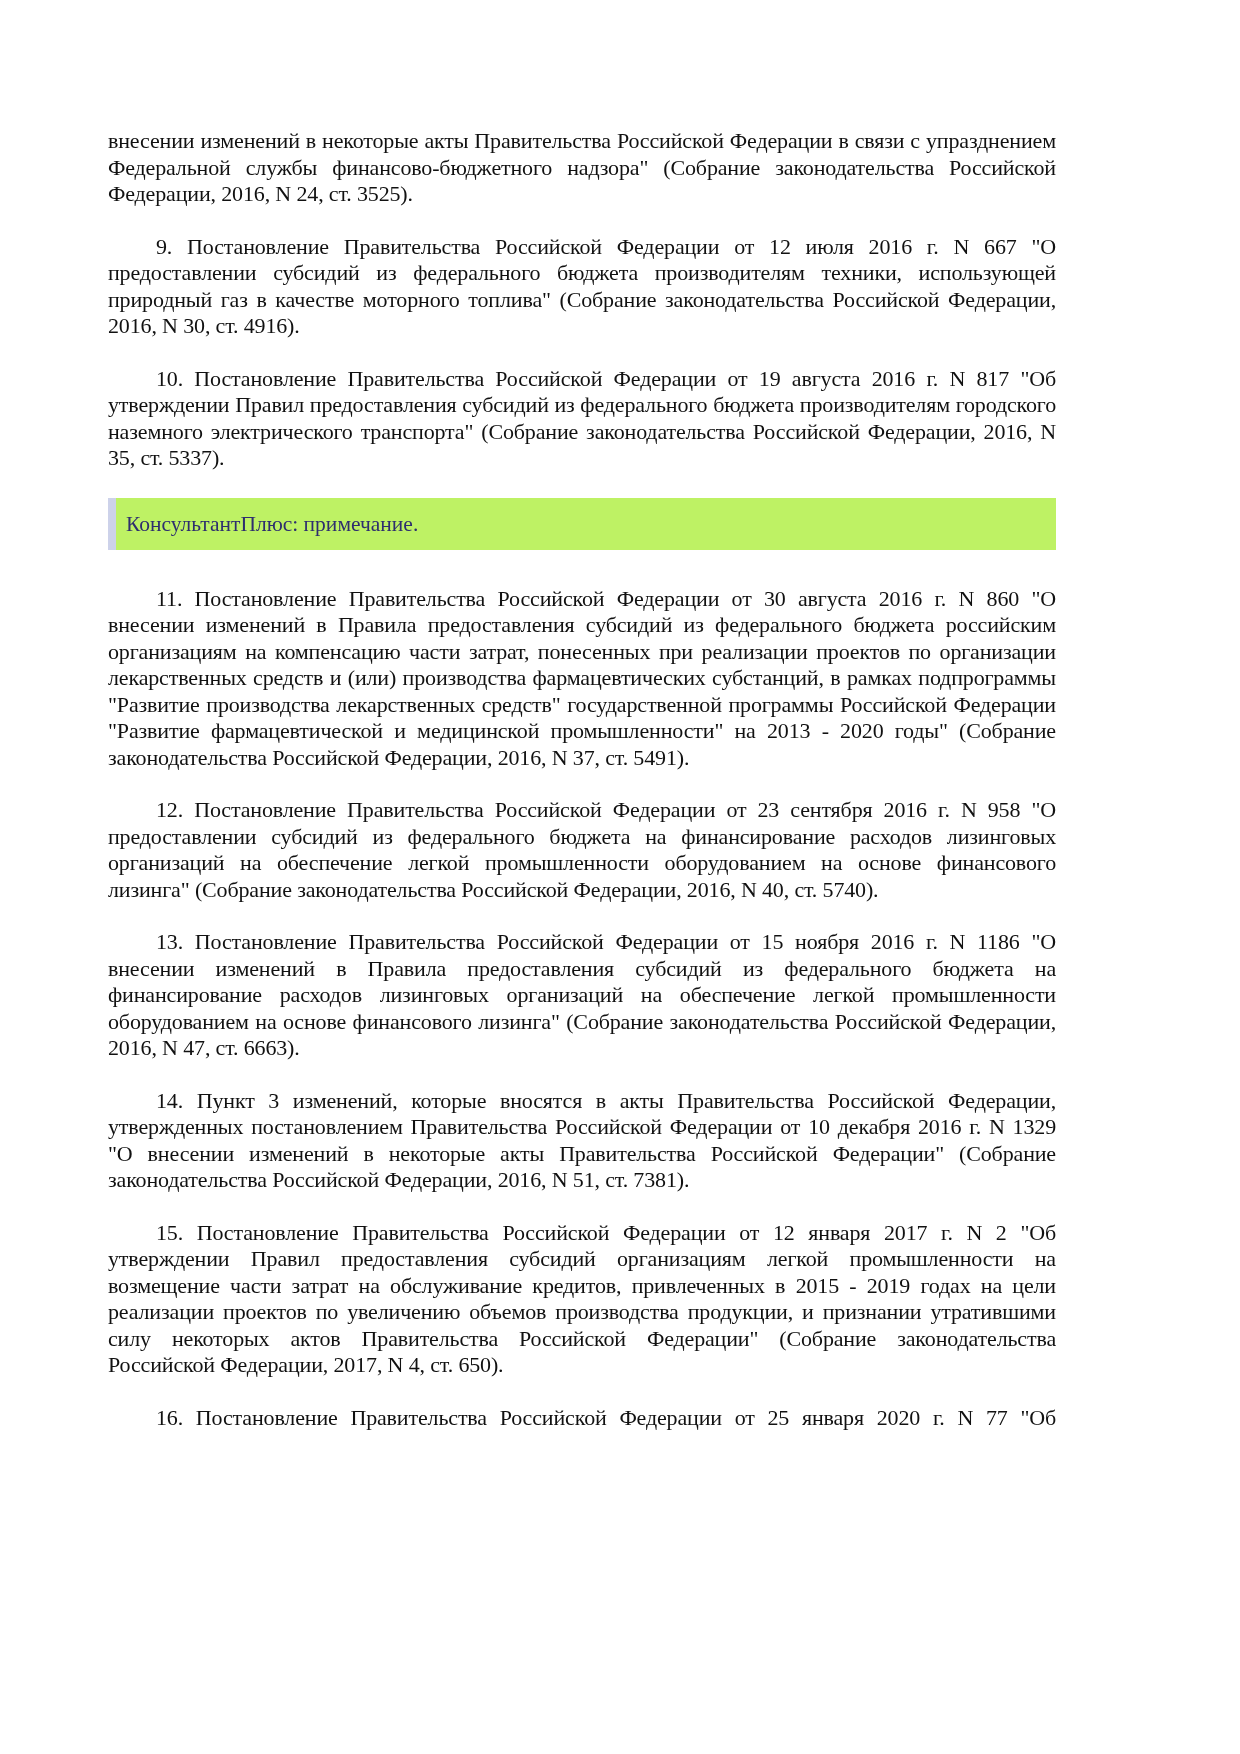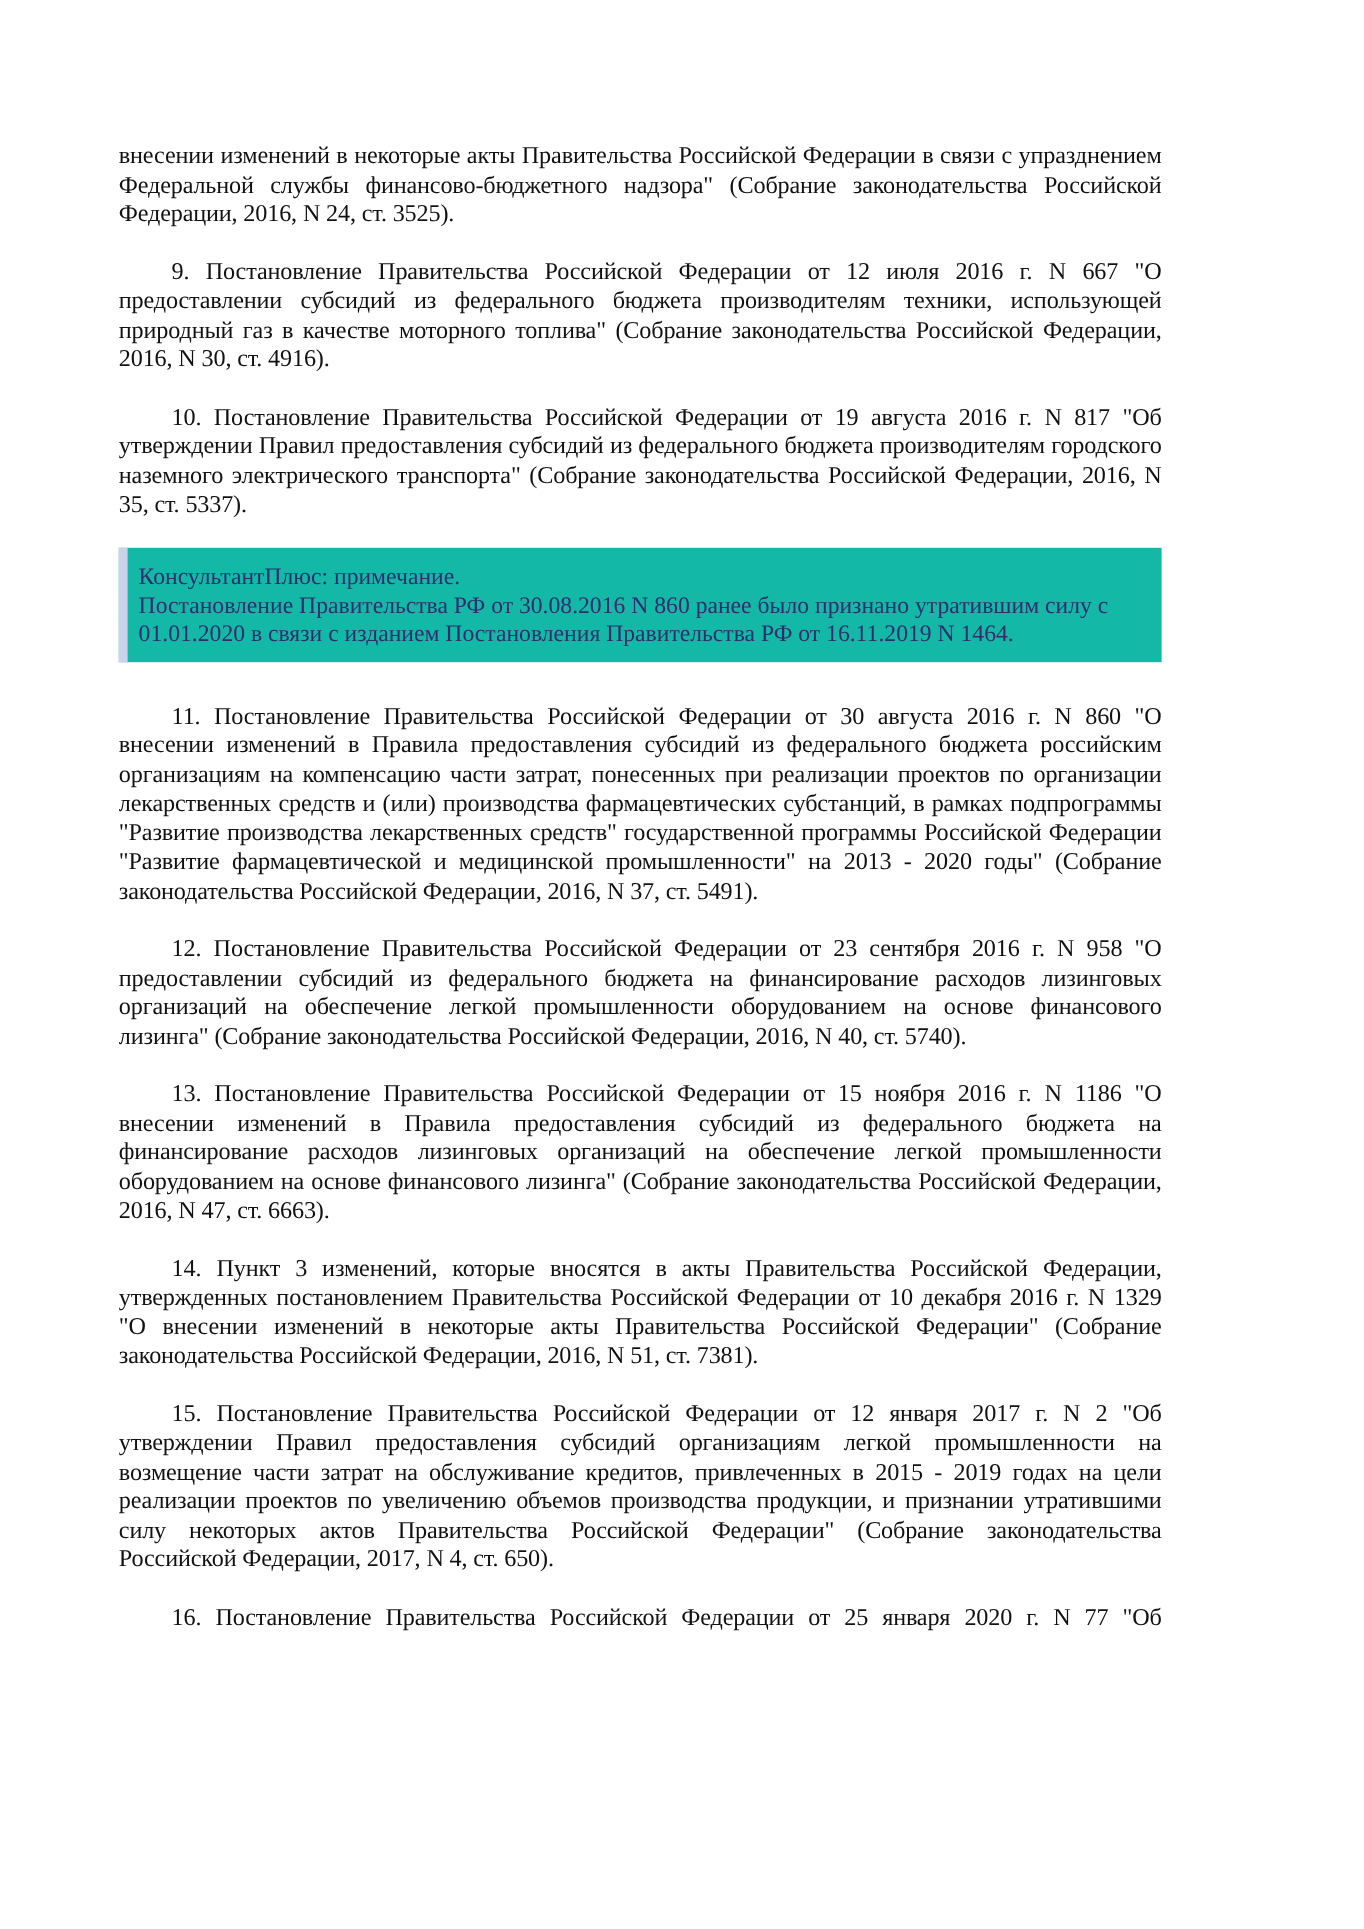--- a/index.html
+++ b/index.html
@@ -29,21 +29,21 @@
       letter-spacing: -0.15px;
     }
     .para.indent {
       text-indent: 48px;
     }
     .para.cont {
       text-indent: 0;
     }
     .note {
       position: relative;
-      background: #14b8a6;
+      background: #bef264;
       border-left: 8px solid #cdd2ea;
       margin: 18px 0 36px 0;
       padding: 13px 10px 13px 10px;
       color: #2e2e6e;
       font-size: 21.5px;
       line-height: 26px;
     }
     .note .note-line {
       display: block;
     }
@@ -54,21 +54,20 @@
 <div class="page">
 
   <p class="para cont">внесении изменений в некоторые акты Правительства Российской Федерации в связи с упразднением Федеральной службы финансово-бюджетного надзора" (Собрание законодательства Российской Федерации, 2016, N 24, ст. 3525).</p>
 
   <p class="para indent">9. Постановление Правительства Российской Федерации от 12 июля 2016 г. N 667 "О предоставлении субсидий из федерального бюджета производителям техники, использующей природный газ в качестве моторного топлива" (Собрание законодательства Российской Федерации, 2016, N 30, ст. 4916).</p>
 
   <p class="para indent">10. Постановление Правительства Российской Федерации от 19 августа 2016 г. N 817 "Об утверждении Правил предоставления субсидий из федерального бюджета производителям городского наземного электрического транспорта" (Собрание законодательства Российской Федерации, 2016, N 35, ст. 5337).</p>
 
   <div class="note">
     <span class="note-line">КонсультантПлюс: примечание.</span>
-    <span class="note-line">Постановление Правительства РФ от 30.08.2016 N 860 ранее было признано утратившим силу с 01.01.2020 в связи с изданием Постановления Правительства РФ от 16.11.2019 N 1464.</span>
   </div>
 
   <p class="para indent">11. Постановление Правительства Российской Федерации от 30 августа 2016 г. N 860 "О внесении изменений в Правила предоставления субсидий из федерального бюджета российским организациям на компенсацию части затрат, понесенных при реализации проектов по организации лекарственных средств и (или) производства фармацевтических субстанций, в рамках подпрограммы "Развитие производства лекарственных средств" государственной программы Российской Федерации "Развитие фармацевтической и медицинской промышленности" на 2013 - 2020 годы" (Собрание законодательства Российской Федерации, 2016, N 37, ст. 5491).</p>
 
   <p class="para indent">12. Постановление Правительства Российской Федерации от 23 сентября 2016 г. N 958 "О предоставлении субсидий из федерального бюджета на финансирование расходов лизинговых организаций на обеспечение легкой промышленности оборудованием на основе финансового лизинга" (Собрание законодательства Российской Федерации, 2016, N 40, ст. 5740).</p>
 
   <p class="para indent">13. Постановление Правительства Российской Федерации от 15 ноября 2016 г. N 1186 "О внесении изменений в Правила предоставления субсидий из федерального бюджета на финансирование расходов лизинговых организаций на обеспечение легкой промышленности оборудованием на основе финансового лизинга" (Собрание законодательства Российской Федерации, 2016, N 47, ст. 6663).</p>
 
   <p class="para indent">14. Пункт 3 изменений, которые вносятся в акты Правительства Российской Федерации, утвержденных постановлением Правительства Российской Федерации от 10 декабря 2016 г. N 1329 "О внесении изменений в некоторые акты Правительства Российской Федерации" (Собрание законодательства Российской Федерации, 2016, N 51, ст. 7381).</p>
 

